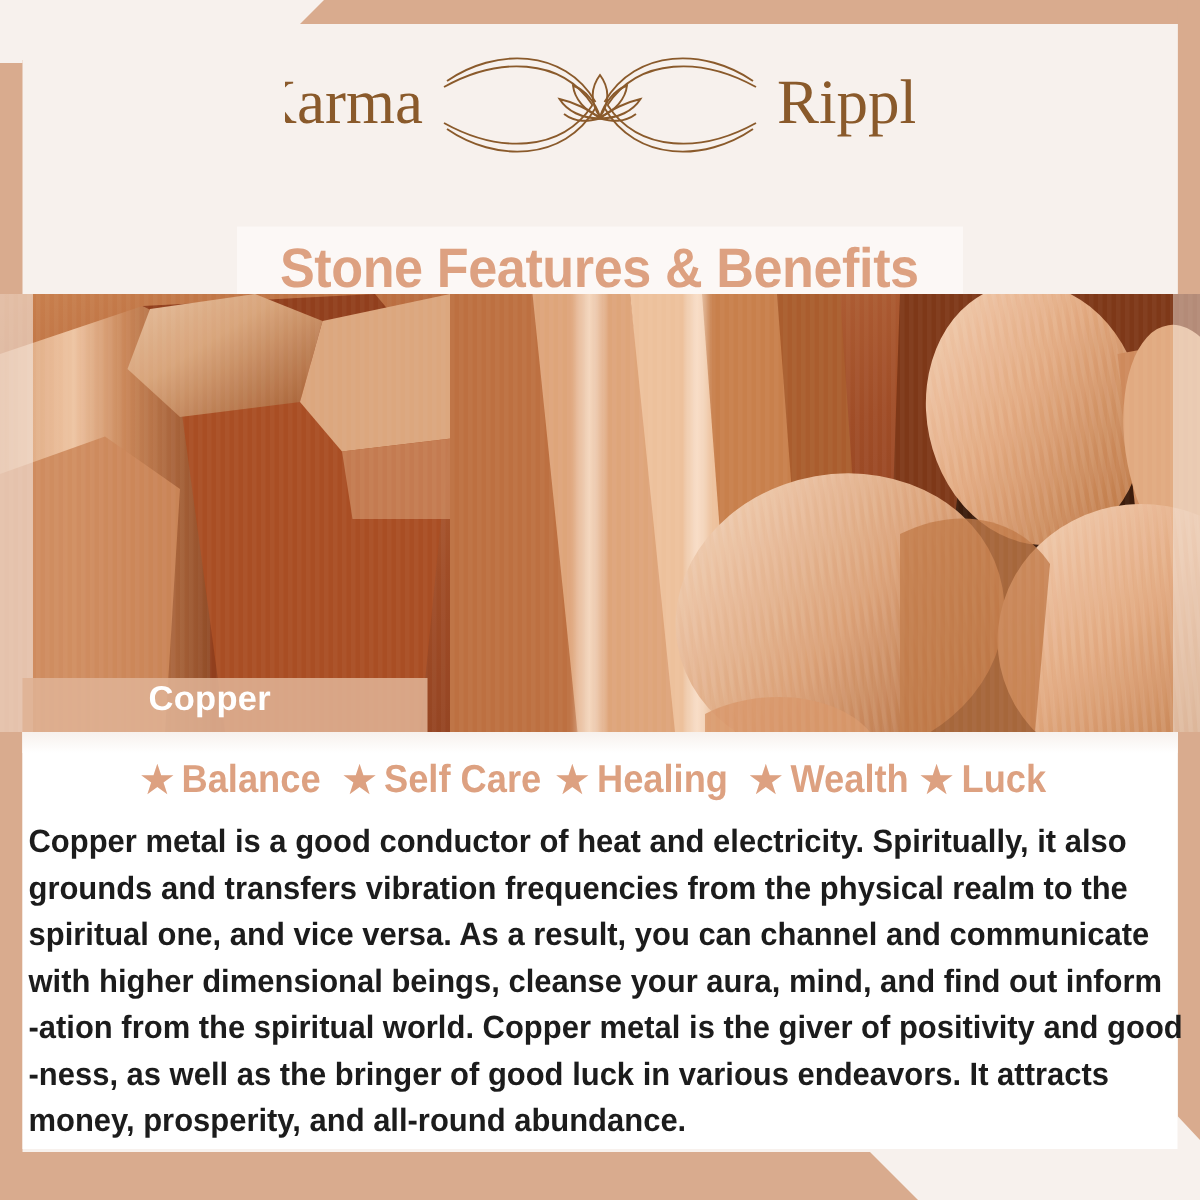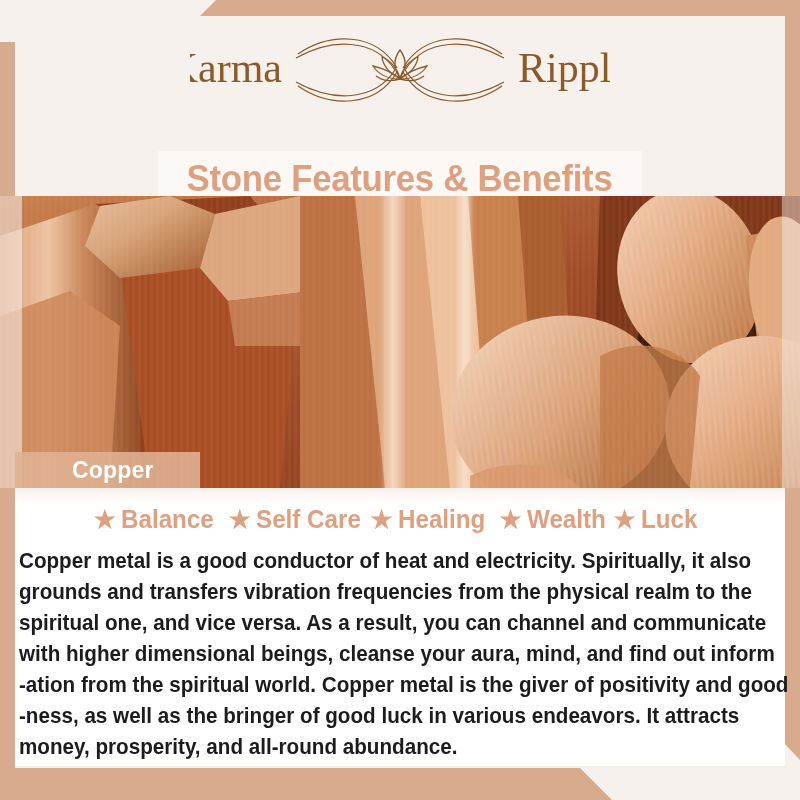--- a/index.html
+++ b/index.html
@@ -108,24 +108,24 @@
     position: absolute;
     right: 0; top: 0;
     width: 18px; height: 292px;
     background: rgba(247,241,237,0.45);
   }
 
   
   .copper-banner {
     position: absolute;
     left: 15px; top: 452px;
-    width: 185px; height: 36px;
+    width: 243px; height: 36px;
     background: rgba(223,178,148,0.88);
     display: flex;
-    align-items: center;
+    padding-left: 27px;
   }
   .copper-label {
     margin-left: 57px;
     color: #ffffff;
     font-size: 23px;
     font-weight: bold;
     letter-spacing: 0.2px;
   }
 
   

